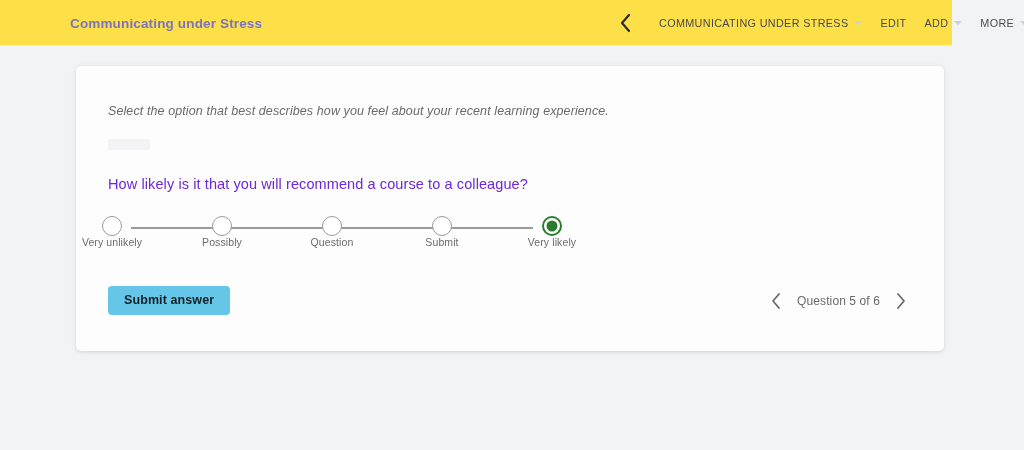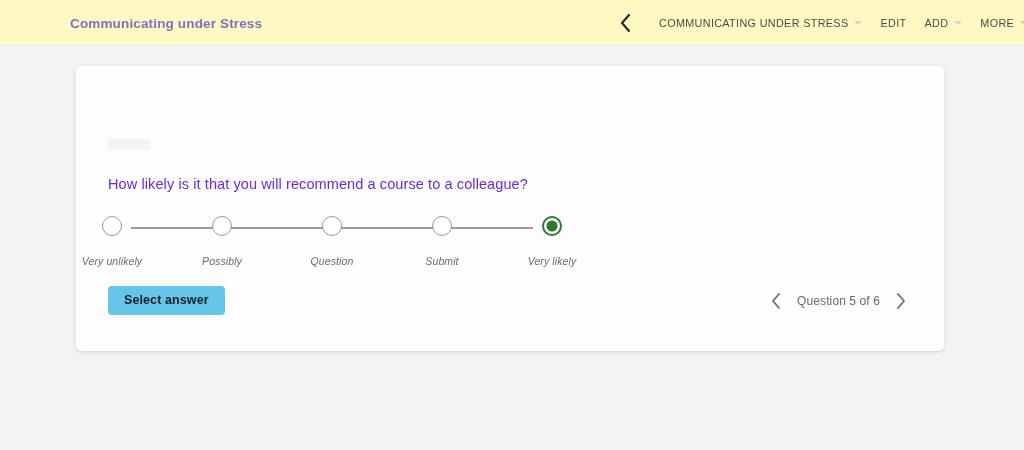--- a/index.html
+++ b/index.html
@@ -12,23 +12,23 @@
     background: #f2f3f5;
     font-family: "Liberation Sans", sans-serif;
     overflow: hidden;
     position: relative;
   }
 
   
   .topbar {
     position: absolute;
     top: 0; left: 0;
-    width: 1024px;
+    width: 952px;
     height: 46px;
-    background: #fef9c3;
+    background: #fde047;
     border-bottom: 1px solid #e9eaee;
     box-sizing: border-box;
     display: flex;
     align-items: center;
   }
   .brand-title {
     position: absolute;
     left: 70px;
     top: 16px;
     font-size: 13.5px;
@@ -166,26 +166,25 @@
     content: "";
     position: absolute;
     left: 50%; top: 50%;
     transform: translate(-50%, -50%);
     width: 11px;
     height: 11px;
     border-radius: 50%;
     background: #2a7d2e;
   }
   .scale-label {
-    margin-top: 19px;
+    margin-top: 0;
     font-size: 10.5px;
     color: #6b6b6b;
     white-space: nowrap;
     letter-spacing: 0.1px;
-    font-style: italic;
   }
 
   
   .submit-btn {
     position: absolute;
     left: 32px;
     top: 220px;
     background: #66c6e8;
     color: #14202a;
     border: none;
@@ -253,20 +252,21 @@
 
     <div class="nav-item">
       <span>MORE</span>
       <span class="caret"></span>
     </div>
   </div>
 </div>
 
 <div class="card">
 
+  <div class="instruction">Select the option that best describes how you feel about your recent learning experience.</div>
 
   <div class="ghost-bar"></div>
 
   <div class="question">How likely is it that you will recommend a course to a colleague?</div>
 
   <div class="scale">
     <div class="scale-track"></div>
     <div class="scale-options">
 
       <div class="scale-opt">
@@ -290,21 +290,21 @@
       </div>
 
       <div class="scale-opt">
         <div class="radio selected"></div>
         <div class="scale-label">Very likely</div>
       </div>
 
     </div>
   </div>
 
-  <button class="submit-btn">Select answer</button>
+  <button class="submit-btn">Submit answer</button>
 
   <div class="pager">
     <div class="pager-arrow">
       <svg width="12" height="18" viewBox="0 0 12 18">
         <polyline points="9,2 3,9 9,16" fill="none" stroke="#6a6a6a" stroke-width="1.8" stroke-linecap="round" stroke-linejoin="round"></polyline>
       </svg>
     </div>
     <div class="pager-text">Question 5 of 6</div>
     <div class="pager-arrow">
       <svg width="12" height="18" viewBox="0 0 12 18">

